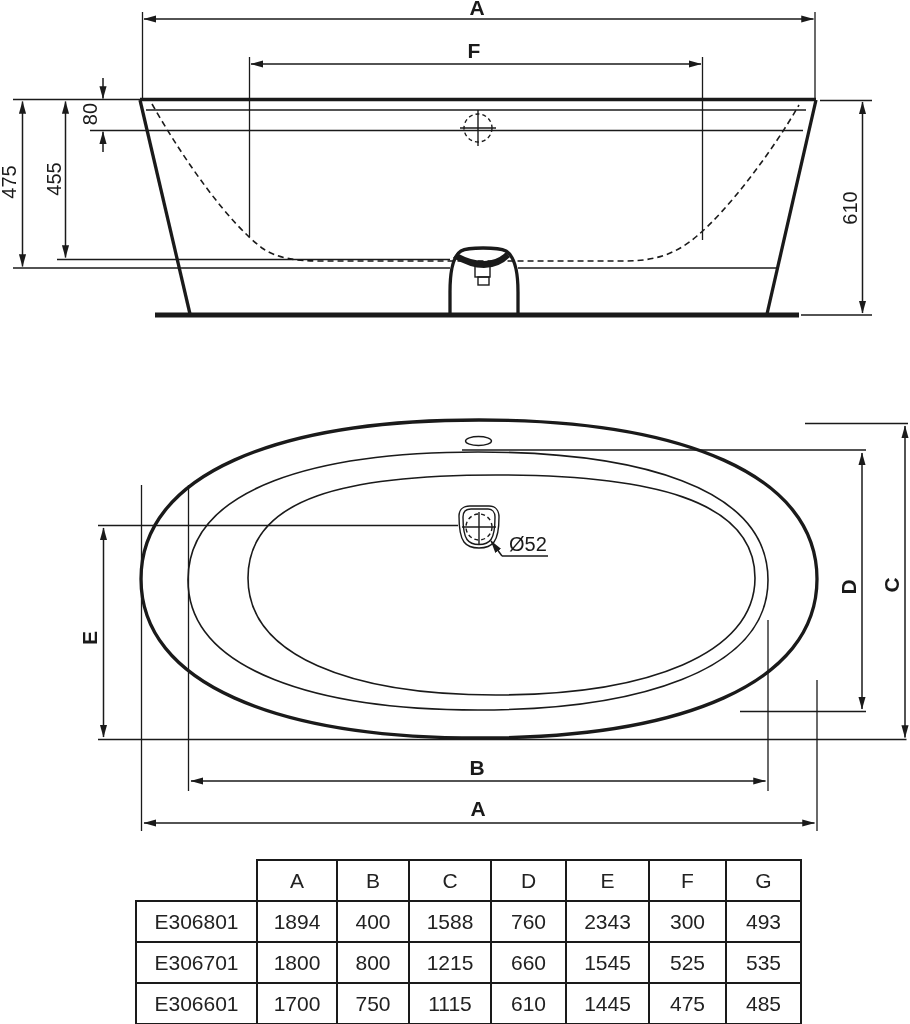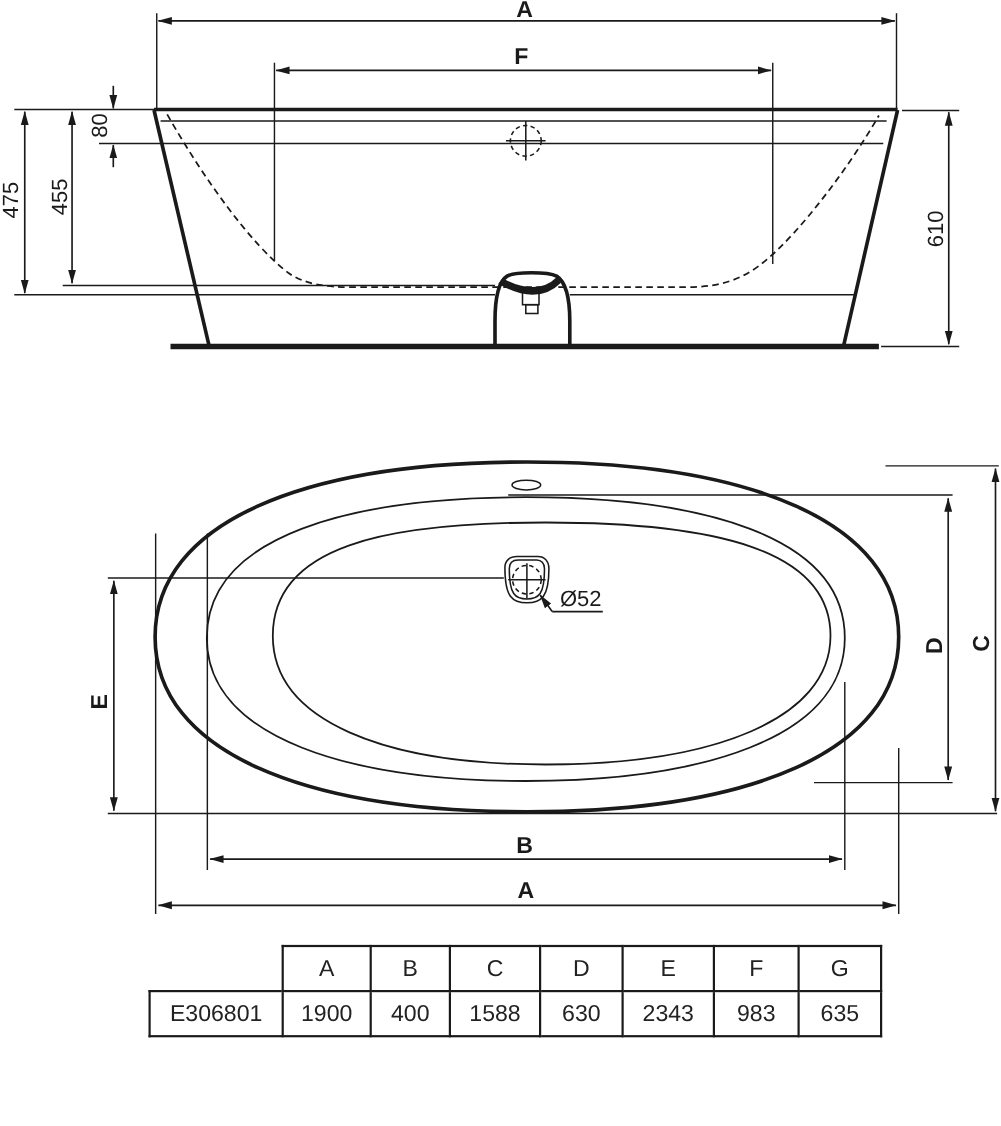--- a/index.html
+++ b/index.html
@@ -175,24 +175,44 @@
     <th>A</th>
     <th>B</th>
     <th>C</th>
     <th>D</th>
     <th>E</th>
     <th>F</th>
     <th>G</th>
   </tr>
   <tr>
     <td>E306801</td>
-    <td>1900</td>
+    <td>1894</td>
     <td>400</td>
     <td>1588</td>
-    <td>630</td>
+    <td>760</td>
     <td>2343</td>
-    <td>983</td>
-    <td>635</td>
+    <td>300</td>
+    <td>493</td>
+  </tr>
+  <tr>
+    <td>E306701</td>
+    <td>1800</td>
+    <td>800</td>
+    <td>1215</td>
+    <td>660</td>
+    <td>1545</td>
+    <td>525</td>
+    <td>535</td>
+  </tr>
+  <tr>
+    <td>E306601</td>
+    <td>1700</td>
+    <td>750</td>
+    <td>1115</td>
+    <td>610</td>
+    <td>1445</td>
+    <td>475</td>
+    <td>485</td>
   </tr>
 </tbody>
     </table>
 
 </div>
 
 </body></html>

